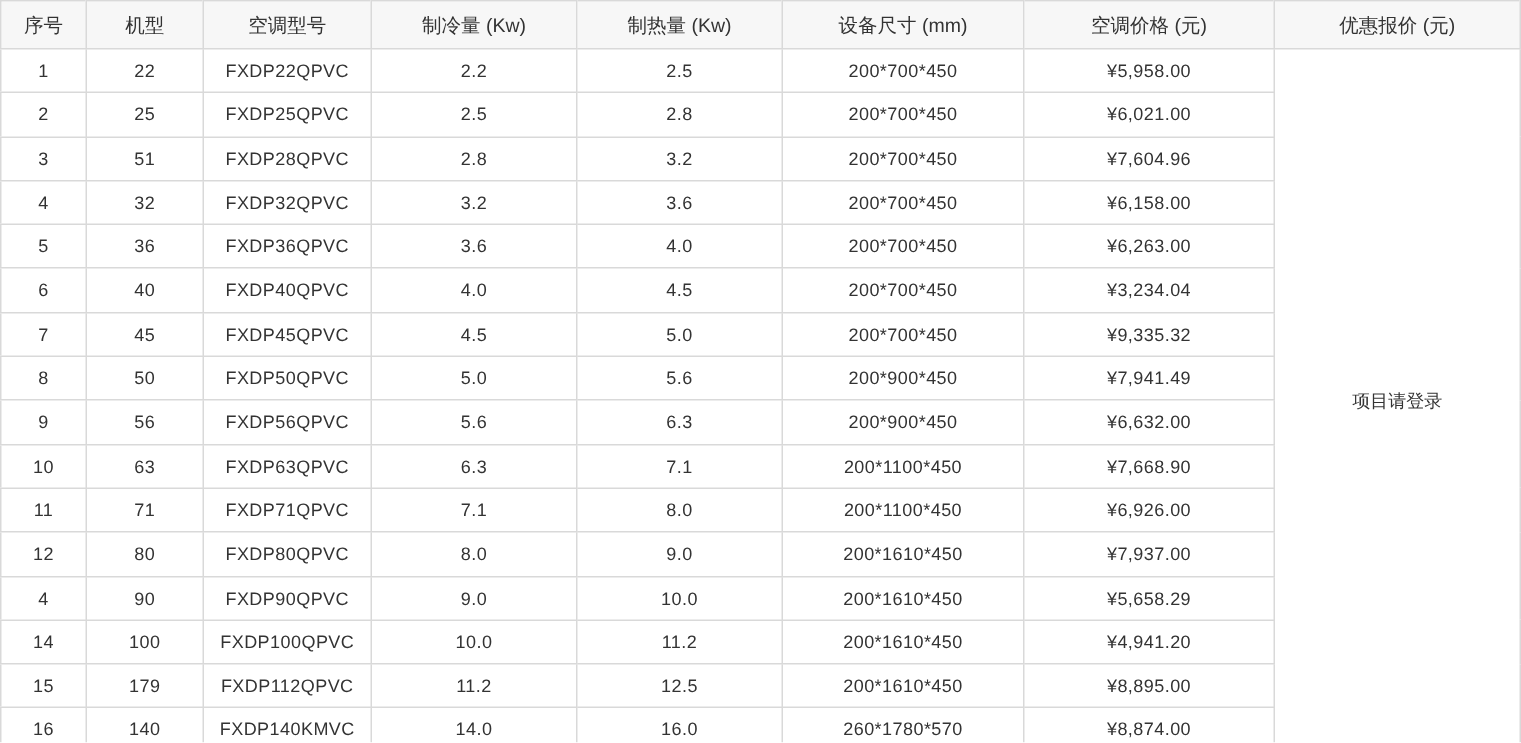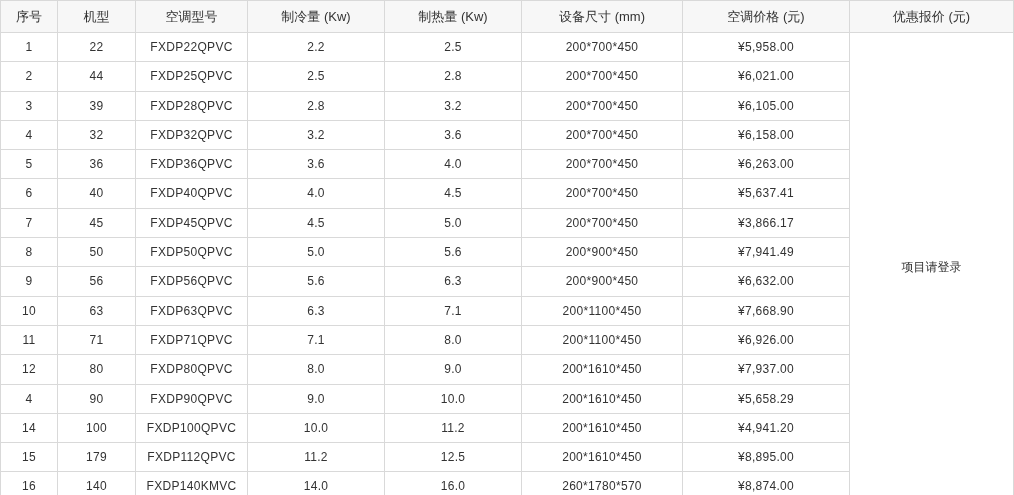--- a/index.html
+++ b/index.html
@@ -103,35 +103,35 @@
           <td class="mono-num">22</td>
           <td class="mono-num">FXDP22QPVC</td>
           <td class="mono-num">2.2</td>
           <td class="mono-num">2.5</td>
           <td class="mono-num">200*700*450</td>
           <td class="mono-num">¥5,958.00</td>
           <td class="promo-cell" rowspan="16">项目请登录</td>
         </tr>
         <tr>
           <td class="mono-num">2</td>
-          <td class="mono-num">44</td>
+          <td class="mono-num">25</td>
           <td class="mono-num">FXDP25QPVC</td>
           <td class="mono-num">2.5</td>
           <td class="mono-num">2.8</td>
           <td class="mono-num">200*700*450</td>
           <td class="mono-num">¥6,021.00</td>
         </tr>
         <tr>
           <td class="mono-num">3</td>
-          <td class="mono-num">39</td>
+          <td class="mono-num">51</td>
           <td class="mono-num">FXDP28QPVC</td>
           <td class="mono-num">2.8</td>
           <td class="mono-num">3.2</td>
           <td class="mono-num">200*700*450</td>
-          <td class="mono-num">¥6,105.00</td>
+          <td class="mono-num">¥7,604.96</td>
         </tr>
         <tr>
           <td class="mono-num">4</td>
           <td class="mono-num">32</td>
           <td class="mono-num">FXDP32QPVC</td>
           <td class="mono-num">3.2</td>
           <td class="mono-num">3.6</td>
           <td class="mono-num">200*700*450</td>
           <td class="mono-num">¥6,158.00</td>
         </tr>
@@ -144,30 +144,30 @@
           <td class="mono-num">200*700*450</td>
           <td class="mono-num">¥6,263.00</td>
         </tr>
         <tr>
           <td class="mono-num">6</td>
           <td class="mono-num">40</td>
           <td class="mono-num">FXDP40QPVC</td>
           <td class="mono-num">4.0</td>
           <td class="mono-num">4.5</td>
           <td class="mono-num">200*700*450</td>
-          <td class="mono-num">¥5,637.41</td>
+          <td class="mono-num">¥3,234.04</td>
         </tr>
         <tr>
           <td class="mono-num">7</td>
           <td class="mono-num">45</td>
           <td class="mono-num">FXDP45QPVC</td>
           <td class="mono-num">4.5</td>
           <td class="mono-num">5.0</td>
           <td class="mono-num">200*700*450</td>
-          <td class="mono-num">¥3,866.17</td>
+          <td class="mono-num">¥9,335.32</td>
         </tr>
         <tr>
           <td class="mono-num">8</td>
           <td class="mono-num">50</td>
           <td class="mono-num">FXDP50QPVC</td>
           <td class="mono-num">5.0</td>
           <td class="mono-num">5.6</td>
           <td class="mono-num">200*900*450</td>
           <td class="mono-num">¥7,941.49</td>
         </tr>

